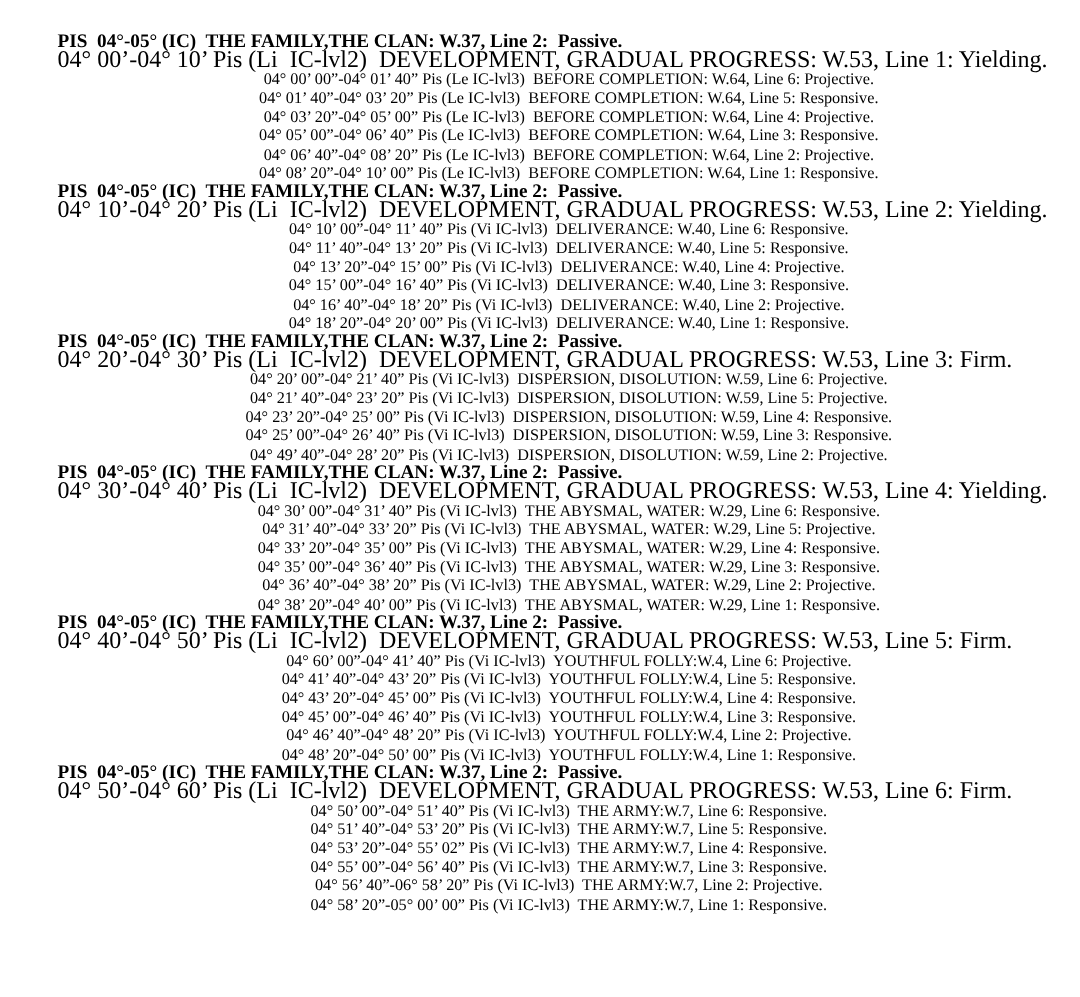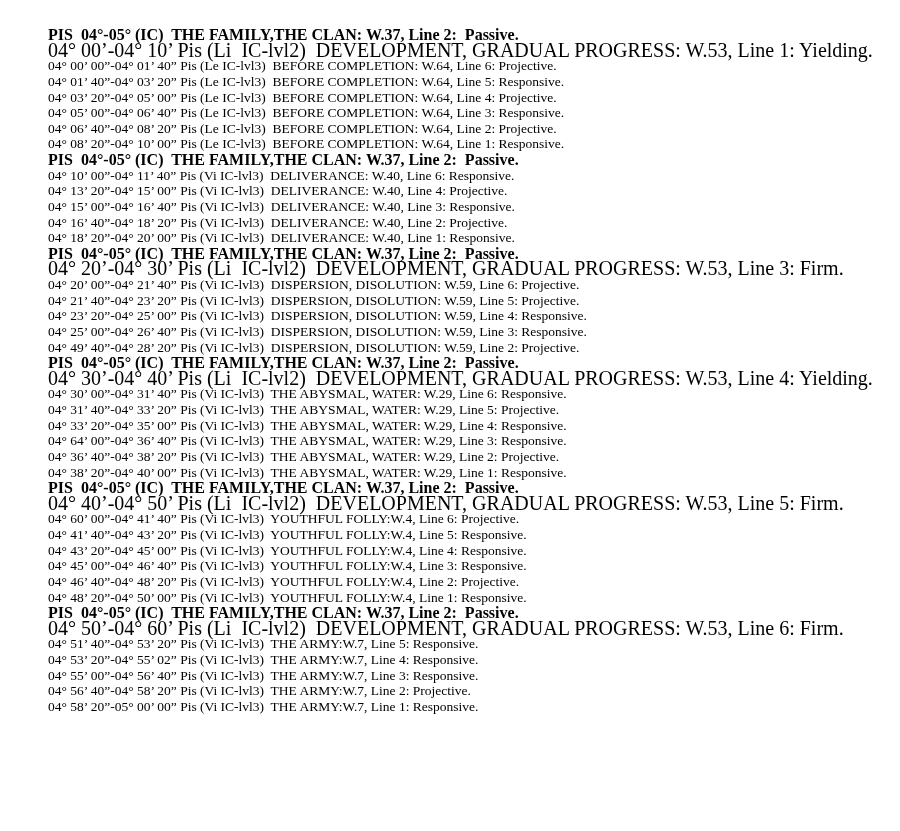--- a/index.html
+++ b/index.html
@@ -31,41 +31,44 @@
   }
   .l2line {
     font-size: 20px;
     line-height: 15.625px;
     padding-left: 132px;
   }
   .l3line {
     font-size: 13.5px;
     line-height: 15.625px;
     padding-left: 186px;
+    text-align: center;
   }
 </style>
 </head>
 <body>
 
 <div class="page">
 
   <section>
     <p class="hline">PIS  04°-05° (IC)  THE FAMILY,THE CLAN: W.37, Line 2:  Passive.</p>
     <p class="l2line">04° 00’-04° 10’ Pis (Li  IC-lvl2)  DEVELOPMENT, GRADUAL PROGRESS: W.53, Line 1: Yielding.</p>
     <p class="l3line">04° 00’ 00”-04° 01’ 40” Pis (Le IC-lvl3)  BEFORE COMPLETION: W.64, Line 6: Projective.</p>
     <p class="l3line">04° 01’ 40”-04° 03’ 20” Pis (Le IC-lvl3)  BEFORE COMPLETION: W.64, Line 5: Responsive.</p>
     <p class="l3line">04° 03’ 20”-04° 05’ 00” Pis (Le IC-lvl3)  BEFORE COMPLETION: W.64, Line 4: Projective.</p>
     <p class="l3line">04° 05’ 00”-04° 06’ 40” Pis (Le IC-lvl3)  BEFORE COMPLETION: W.64, Line 3: Responsive.</p>
     <p class="l3line">04° 06’ 40”-04° 08’ 20” Pis (Le IC-lvl3)  BEFORE COMPLETION: W.64, Line 2: Projective.</p>
     <p class="l3line">04° 08’ 20”-04° 10’ 00” Pis (Le IC-lvl3)  BEFORE COMPLETION: W.64, Line 1: Responsive.</p>
   </section>
 
   <section>
     <p class="hline">PIS  04°-05° (IC)  THE FAMILY,THE CLAN: W.37, Line 2:  Passive.</p>
+    <p class="l2line">04° 10’-04° 20’ Pis (Li  IC-lvl2)  DEVELOPMENT, GRADUAL PROGRESS: W.53, Line 2: Yielding.</p>
     <p class="l3line">04° 10’ 00”-04° 11’ 40” Pis (Vi IC-lvl3)  DELIVERANCE: W.40, Line 6: Responsive.</p>
+    <p class="l3line">04° 11’ 40”-04° 13’ 20” Pis (Vi IC-lvl3)  DELIVERANCE: W.40, Line 5: Responsive.</p>
     <p class="l3line">04° 13’ 20”-04° 15’ 00” Pis (Vi IC-lvl3)  DELIVERANCE: W.40, Line 4: Projective.</p>
     <p class="l3line">04° 15’ 00”-04° 16’ 40” Pis (Vi IC-lvl3)  DELIVERANCE: W.40, Line 3: Responsive.</p>
     <p class="l3line">04° 16’ 40”-04° 18’ 20” Pis (Vi IC-lvl3)  DELIVERANCE: W.40, Line 2: Projective.</p>
     <p class="l3line">04° 18’ 20”-04° 20’ 00” Pis (Vi IC-lvl3)  DELIVERANCE: W.40, Line 1: Responsive.</p>
   </section>
 
   <section>
     <p class="hline">PIS  04°-05° (IC)  THE FAMILY,THE CLAN: W.37, Line 2:  Passive.</p>
     <p class="l2line">04° 20’-04° 30’ Pis (Li  IC-lvl2)  DEVELOPMENT, GRADUAL PROGRESS: W.53, Line 3: Firm.</p>
     <p class="l3line">04° 20’ 00”-04° 21’ 40” Pis (Vi IC-lvl3)  DISPERSION, DISOLUTION: W.59, Line 6: Projective.</p>
@@ -74,39 +77,40 @@
     <p class="l3line">04° 25’ 00”-04° 26’ 40” Pis (Vi IC-lvl3)  DISPERSION, DISOLUTION: W.59, Line 3: Responsive.</p>
     <p class="l3line">04° 49’ 40”-04° 28’ 20” Pis (Vi IC-lvl3)  DISPERSION, DISOLUTION: W.59, Line 2: Projective.</p>
   </section>
 
   <section>
     <p class="hline">PIS  04°-05° (IC)  THE FAMILY,THE CLAN: W.37, Line 2:  Passive.</p>
     <p class="l2line">04° 30’-04° 40’ Pis (Li  IC-lvl2)  DEVELOPMENT, GRADUAL PROGRESS: W.53, Line 4: Yielding.</p>
     <p class="l3line">04° 30’ 00”-04° 31’ 40” Pis (Vi IC-lvl3)  THE ABYSMAL, WATER: W.29, Line 6: Responsive.</p>
     <p class="l3line">04° 31’ 40”-04° 33’ 20” Pis (Vi IC-lvl3)  THE ABYSMAL, WATER: W.29, Line 5: Projective.</p>
     <p class="l3line">04° 33’ 20”-04° 35’ 00” Pis (Vi IC-lvl3)  THE ABYSMAL, WATER: W.29, Line 4: Responsive.</p>
-    <p class="l3line">04° 64’ 00”-04° 36’ 40” Pis (Vi IC-lvl3)  THE ABYSMAL, WATER: W.29, Line 3: Responsive.</p>
+    <p class="l3line">04° 35’ 00”-04° 36’ 40” Pis (Vi IC-lvl3)  THE ABYSMAL, WATER: W.29, Line 3: Responsive.</p>
     <p class="l3line">04° 36’ 40”-04° 38’ 20” Pis (Vi IC-lvl3)  THE ABYSMAL, WATER: W.29, Line 2: Projective.</p>
     <p class="l3line">04° 38’ 20”-04° 40’ 00” Pis (Vi IC-lvl3)  THE ABYSMAL, WATER: W.29, Line 1: Responsive.</p>
   </section>
 
   <section>
     <p class="hline">PIS  04°-05° (IC)  THE FAMILY,THE CLAN: W.37, Line 2:  Passive.</p>
     <p class="l2line">04° 40’-04° 50’ Pis (Li  IC-lvl2)  DEVELOPMENT, GRADUAL PROGRESS: W.53, Line 5: Firm.</p>
     <p class="l3line">04° 60’ 00”-04° 41’ 40” Pis (Vi IC-lvl3)  YOUTHFUL FOLLY:W.4, Line 6: Projective.</p>
     <p class="l3line">04° 41’ 40”-04° 43’ 20” Pis (Vi IC-lvl3)  YOUTHFUL FOLLY:W.4, Line 5: Responsive.</p>
     <p class="l3line">04° 43’ 20”-04° 45’ 00” Pis (Vi IC-lvl3)  YOUTHFUL FOLLY:W.4, Line 4: Responsive.</p>
     <p class="l3line">04° 45’ 00”-04° 46’ 40” Pis (Vi IC-lvl3)  YOUTHFUL FOLLY:W.4, Line 3: Responsive.</p>
     <p class="l3line">04° 46’ 40”-04° 48’ 20” Pis (Vi IC-lvl3)  YOUTHFUL FOLLY:W.4, Line 2: Projective.</p>
     <p class="l3line">04° 48’ 20”-04° 50’ 00” Pis (Vi IC-lvl3)  YOUTHFUL FOLLY:W.4, Line 1: Responsive.</p>
   </section>
 
   <section>
     <p class="hline">PIS  04°-05° (IC)  THE FAMILY,THE CLAN: W.37, Line 2:  Passive.</p>
     <p class="l2line">04° 50’-04° 60’ Pis (Li  IC-lvl2)  DEVELOPMENT, GRADUAL PROGRESS: W.53, Line 6: Firm.</p>
+    <p class="l3line">04° 50’ 00”-04° 51’ 40” Pis (Vi IC-lvl3)  THE ARMY:W.7, Line 6: Responsive.</p>
     <p class="l3line">04° 51’ 40”-04° 53’ 20” Pis (Vi IC-lvl3)  THE ARMY:W.7, Line 5: Responsive.</p>
     <p class="l3line">04° 53’ 20”-04° 55’ 02” Pis (Vi IC-lvl3)  THE ARMY:W.7, Line 4: Responsive.</p>
     <p class="l3line">04° 55’ 00”-04° 56’ 40” Pis (Vi IC-lvl3)  THE ARMY:W.7, Line 3: Responsive.</p>
-    <p class="l3line">04° 56’ 40”-04° 58’ 20” Pis (Vi IC-lvl3)  THE ARMY:W.7, Line 2: Projective.</p>
+    <p class="l3line">04° 56’ 40”-06° 58’ 20” Pis (Vi IC-lvl3)  THE ARMY:W.7, Line 2: Projective.</p>
     <p class="l3line">04° 58’ 20”-05° 00’ 00” Pis (Vi IC-lvl3)  THE ARMY:W.7, Line 1: Responsive.</p>
   </section>
 
 </div>
 
 </body></html>

